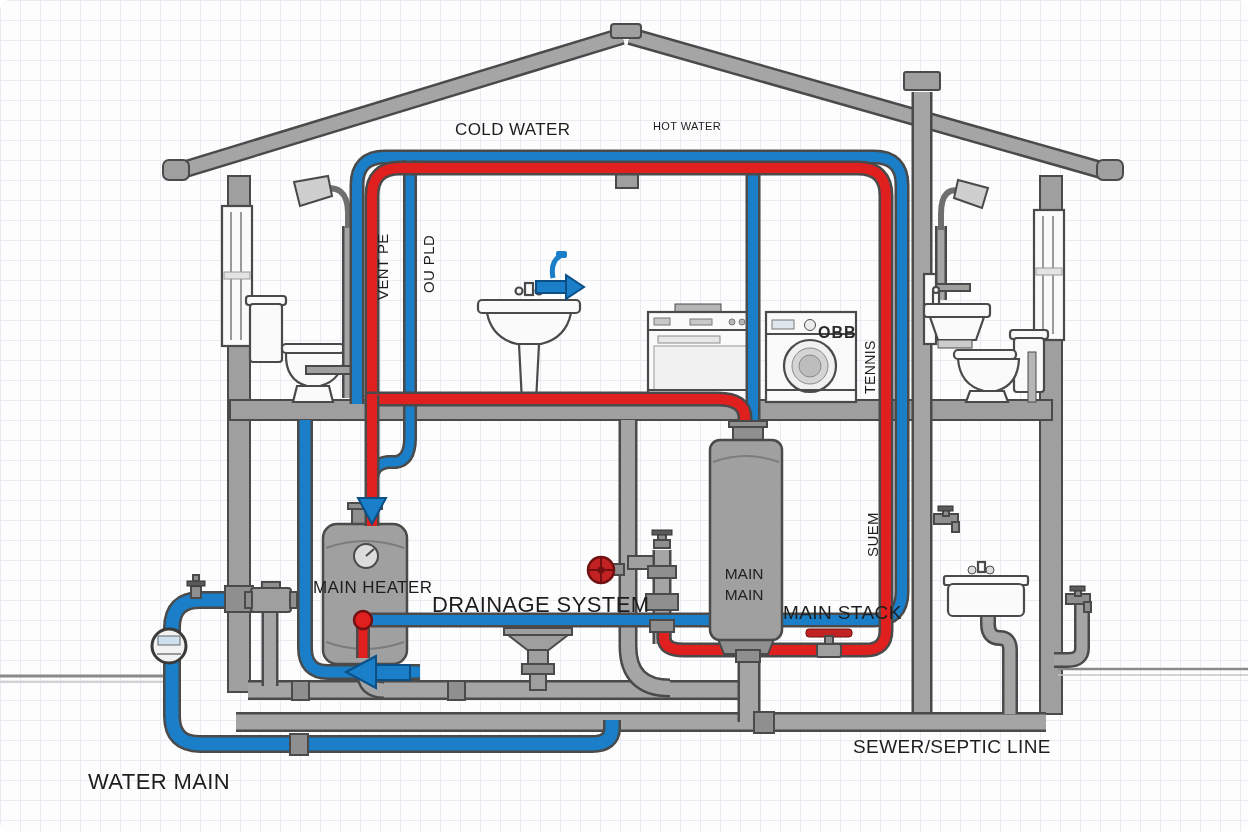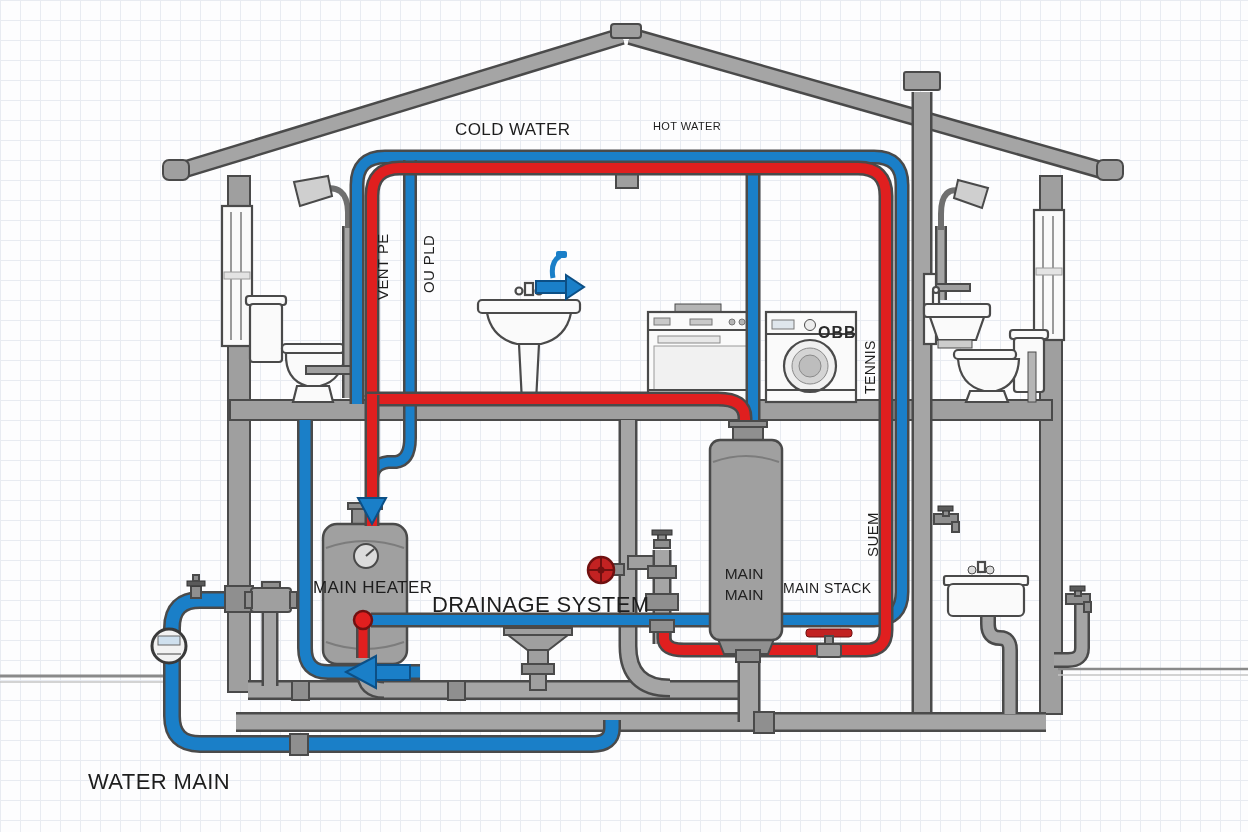--- a/index.html
+++ b/index.html
@@ -3,20 +3,21 @@
 <meta charset="utf-8">
 <style>
   html,body{margin:0;padding:0;background:#ffffff;}
   .canvas{
     position:relative;width:1248px;height:832px;overflow:hidden;
     background-color:#fdfdfe;
     background-image:linear-gradient(#e8ebf1 1px, transparent 1px),
                      linear-gradient(90deg,#e8ebf1 1px, transparent 1px);
     background-size:20px 20px;
     font-family:"Liberation Sans",sans-serif;
+    border-radius:10px;
   }
   svg.diagram{position:absolute;left:0;top:0;}
   .pipe{fill:none;stroke-linecap:butt;}
   .blue{stroke:var(--cold);}
   .red{stroke:var(--hot);}
   .gray{stroke:var(--pipe);}
   .fillblue{fill:var(--cold);stroke:#0c4f85;stroke-width:2;}
   .fx{fill:#fafafa;stroke:#4a4a4a;stroke-width:2.2;}
   .metal{fill:#9f9f9f;stroke:#4a4a4a;stroke-width:2;}
   .metal-d{fill:#8f8f8f;stroke:#4a4a4a;stroke-width:2;}
@@ -288,20 +289,21 @@
 </svg>
 
 <div class="lbl" style="left:455px;top:120px;font-size:17px">COLD WATER</div>
 <div class="lbl" style="left:653px;top:120px;font-size:11px">HOT WATER</div>
 <div class="lbl vlbl" style="left:374px;top:300px;font-size:15px">VENT PE</div>
 <div class="lbl vlbl" style="left:420px;top:293px;font-size:15px">OU PLD</div>
 <div class="lbl vlbl" style="left:862px;top:394px;font-size:14px">TENNIS</div>
 <div class="lbl vlbl" style="left:864px;top:557px;font-size:15px">SUEM</div>
 <div class="lbl" style="left:313px;top:578px;font-size:17px">MAIN HEATER</div>
 <div class="lbl" style="left:432px;top:592px;font-size:22px">DRAINAGE SYSTEM</div>
-<div class="lbl" style="left:783px;top:580px;font-size:14px">MAIN STACK</div>
+<div class="lbl" style="left:783px;top:602px;font-size:19px">MAIN STACK</div>
 <div class="stack-txt">
   <div>MAIN</div>
   <div>MAIN</div>
 </div>
+<div class="lbl" style="left:853px;top:736px;font-size:19px">SEWER/SEPTIC LINE</div>
 <div class="lbl" style="left:88px;top:769px;font-size:22px">WATER MAIN</div>
 <div class="lbl" style="left:818px;top:324px;font-size:16px;font-weight:bold;letter-spacing:1px;color:#2a2a2a">OBB</div>
 </div>
 
 </body></html>

